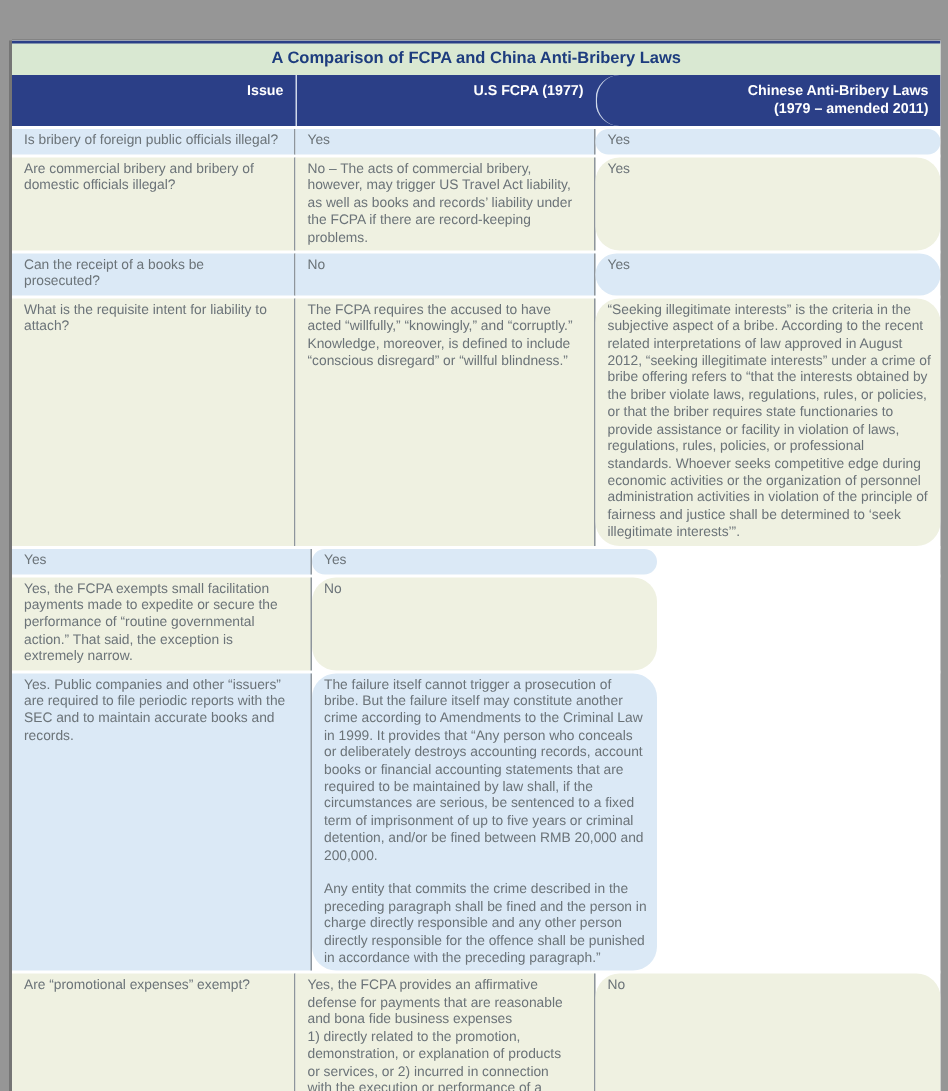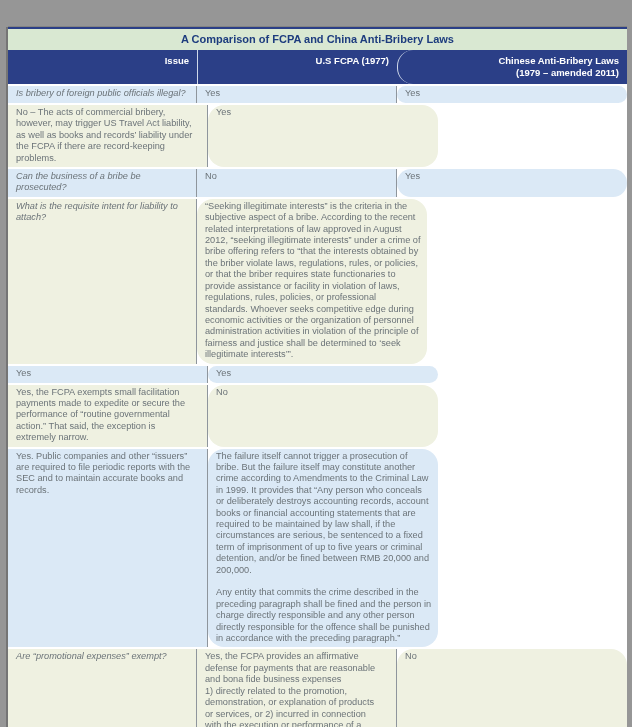--- a/index.html
+++ b/index.html
@@ -65,21 +65,21 @@
   .body-row.cream .cell{background:var(--row-cream);}
   .cell{
     color:var(--cell-text);
     font-size:9.2px;
     line-height:11.4px;
     padding:2px 6px 3px 8px;
     white-space:pre-line;
     min-height:17px;
   }
   .cell.col-issue,.cell.col-fcpa{border-right:1px solid var(--grid-v);}
-  .cell.col-issue{padding-right:10px;font-style:italic;}
+  .cell.col-issue{padding-right:10px;}
   .cell.col-fcpa{padding-right:12px;}
 </style>
 </head>
 <body>
 
 <div class="table-wrap">
 
   <div class="title-bar">A Comparison of FCPA and China Anti-Bribery Laws</div>
 
   <div class="header-row">
@@ -89,32 +89,34 @@
 (1979 – amended 2011)</div>
   </div>
 
   <div class="body-row blue">
     <div class="cell col-issue">Is bribery of foreign public officials illegal?</div>
     <div class="cell col-fcpa">Yes</div>
     <div class="cell col-china">Yes</div>
   </div>
 
   <div class="body-row cream">
+    <div class="cell col-issue">Are commercial bribery and bribery of domestic officials illegal?</div>
     <div class="cell col-fcpa">No – The acts of commercial bribery, however, may trigger US Travel Act liability, as well as books and records’ liability under the FCPA if there are record-keeping problems.</div>
     <div class="cell col-china">Yes</div>
   </div>
 
   <div class="body-row blue">
-    <div class="cell col-issue">Can the business of a bribe be prosecuted?</div>
+    <div class="cell col-issue">Can the receipt of a books be prosecuted?</div>
     <div class="cell col-fcpa">No</div>
     <div class="cell col-china">Yes</div>
   </div>
 
   <div class="body-row cream">
     <div class="cell col-issue">What is the requisite intent for liability to attach?</div>
+    <div class="cell col-fcpa">The FCPA requires the accused to have acted “willfully,” “knowingly,” and “corruptly.” Knowledge, moreover, is defined to include “conscious disregard” or “willful blindness.”</div>
     <div class="cell col-china">“Seeking illegitimate interests” is the criteria in the subjective aspect of a bribe. According to the recent related interpretations of law approved in August 2012, “seeking illegitimate interests” under a crime of bribe offering refers to “that the interests obtained by the briber violate laws, regulations, rules, or policies, or that the briber requires state functionaries to provide assistance or facility in violation of laws, regulations, rules, policies, or professional standards. Whoever seeks competitive edge during economic activities or the organization of personnel administration activities in violation of the principle of fairness and justice shall be determined to ‘seek illegitimate interests’”.</div>
   </div>
 
   <div class="body-row blue">
     <div class="cell col-fcpa">Yes</div>
     <div class="cell col-china">Yes</div>
   </div>
 
   <div class="body-row cream">
     <div class="cell col-fcpa">Yes, the FCPA exempts small facilitation payments made to expedite or secure the performance of “routine governmental action.” That said, the exception is extremely narrow.</div>

